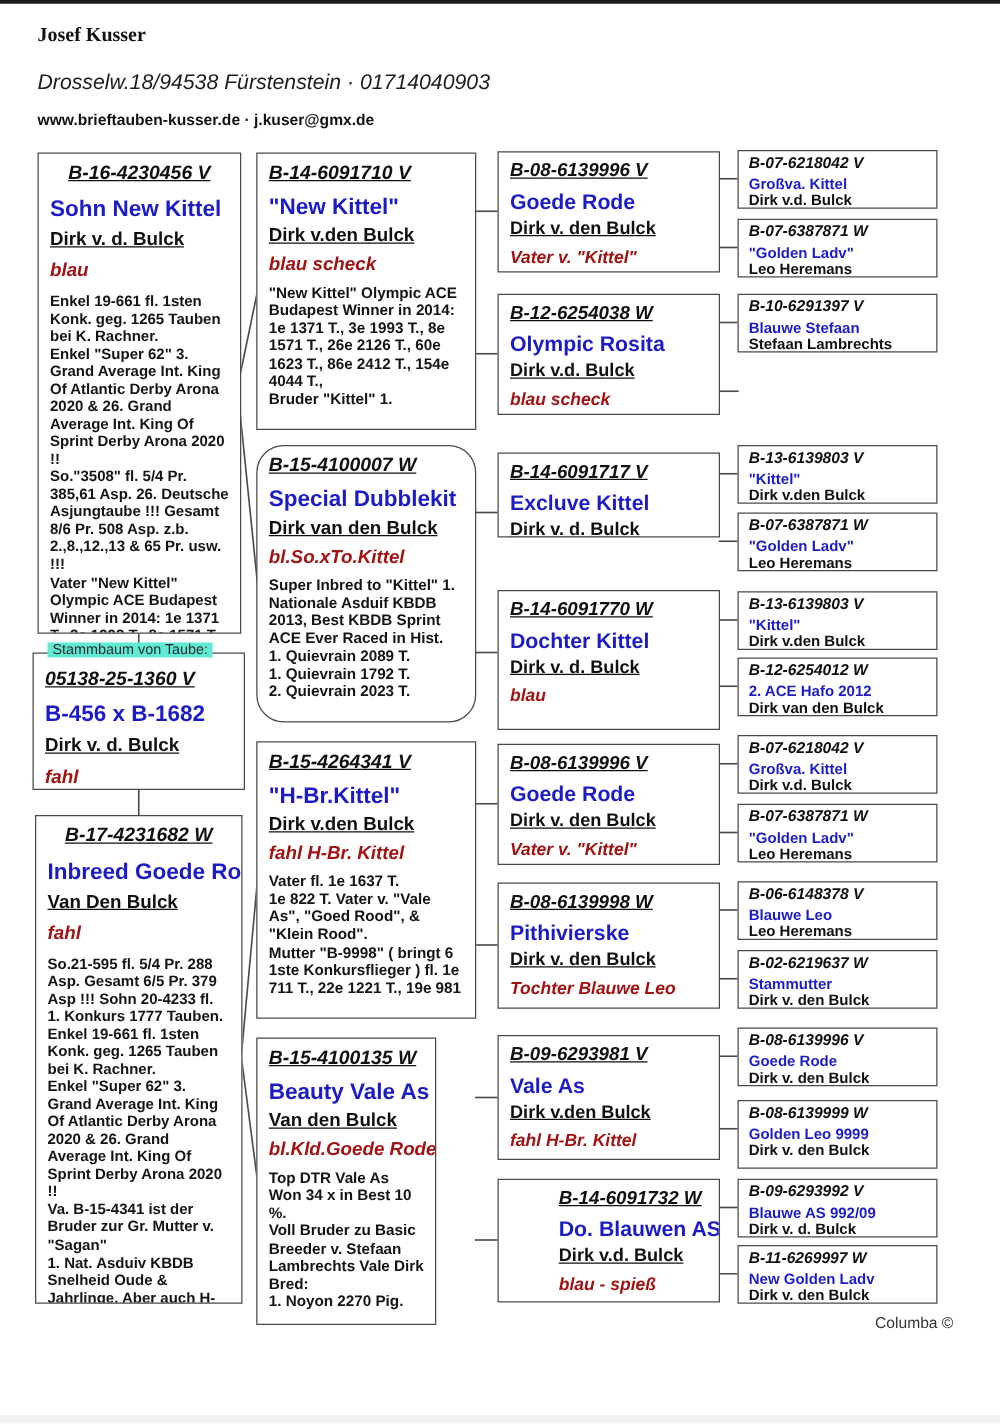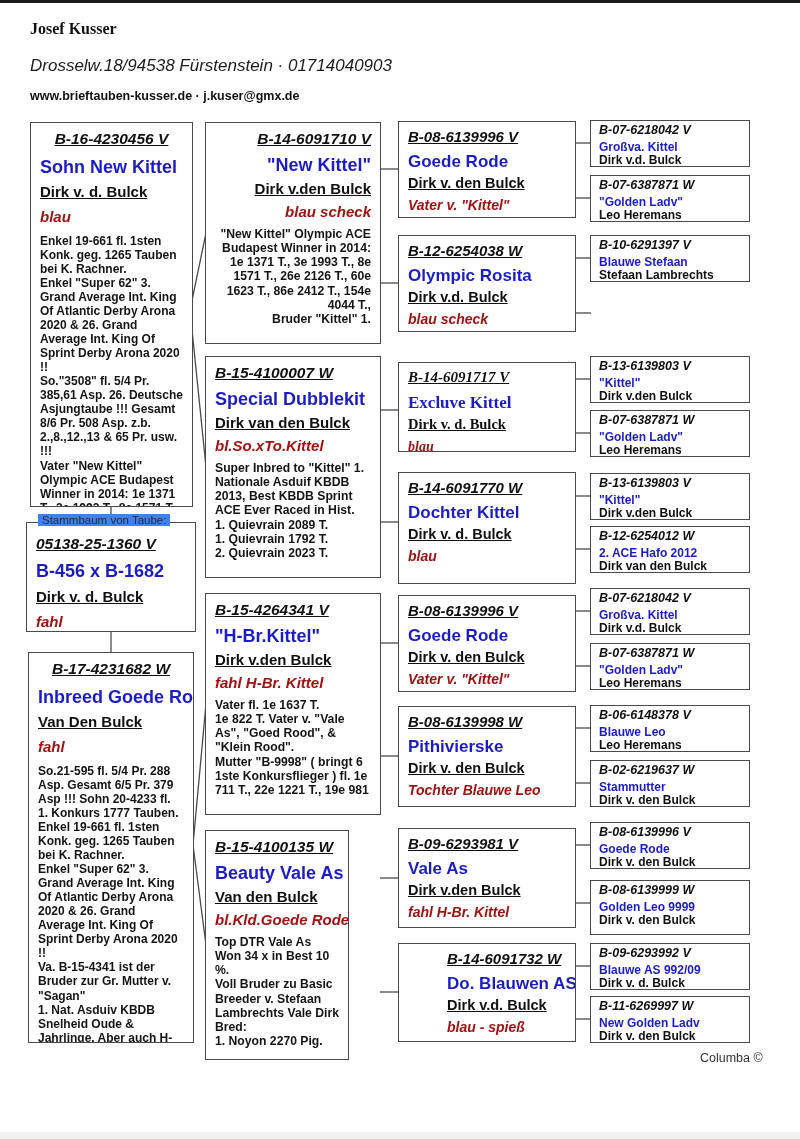--- a/index.html
+++ b/index.html
@@ -46,21 +46,21 @@
   .g4 { padding:3px 8px; }
   .g4 .ring  { font-size:12.5px; text-decoration:none; margin-bottom:3px; line-height:1.1; }
   .g4 .name  { font-size:12px; line-height:1.12; }
   .g4 .owner { font-size:12px; text-decoration:none; line-height:1.12; }
 
   .fieldset-box { position:absolute; left:26px; top:522px; width:170px; height:110px; border:1.4px solid #4a4a4a; background:#fff; box-sizing:border-box; padding:12px 9px 6px; z-index:2; }
   .fieldset-box .ring  { font-size:15.5px; margin-bottom:8px; }
   .fieldset-box .name  { font-size:18px;   margin-bottom:6px; }
   .fieldset-box .owner { font-size:15px;   margin-bottom:8px; }
   .fieldset-box .cline { font-size:15px; }
-  .legend { position:absolute; left:38px; top:514px; background:#3b82f6; padding:0 4px; font-size:11.5px; color:#2a2a2a; z-index:3; }
+  .legend { position:absolute; left:38px; top:514px; background:#5eead4; padding:0 4px; font-size:11.5px; color:#2a2a2a; z-index:3; }
 
   .credit { position:absolute; left:700px; top:1051px; font-size:12.5px; color:#333; }
 </style>
 </head>
 <body>
 
 <div class="page">
   <div class="topline"></div>
 
   <div class="hdr-name">Josef Kusser</div>
@@ -126,29 +126,29 @@
     <div class="name">Inbreed Goede Rode</div>
     <div class="owner">Van Den Bulck</div>
     <div class="cline">fahl</div>
     <div class="desc">So.21-595 fl. 5/4 Pr. 288 Asp. Gesamt 6/5 Pr. 379 Asp !!! Sohn 20-4233 fl. 1. Konkurs 1777 Tauben.
 Enkel 19-661 fl. 1sten Konk. geg. 1265 Tauben bei K. Rachner.
 Enkel "Super 62" 3. Grand Average Int. King Of Atlantic Derby Arona 2020 &amp; 26. Grand Average Int. King Of Sprint Derby Arona 2020 !!
 Va. B-15-4341 ist der Bruder zur Gr. Mutter v. "Sagan"
 1. Nat. Asduiv KBDB Snelheid Oude &amp; Jahrlinge. Aber auch H-</div>
   </div>
 
-  <div class="pbox g2" style="left:205px; top:122px; width:176px; height:222px;text-align:right;">
+  <div class="pbox g2" style="left:205px; top:122px; width:176px; height:222px;">
     <div class="ring">B-14-6091710 V</div>
     <div class="name">"New Kittel"</div>
     <div class="owner">Dirk v.den Bulck</div>
     <div class="cline">blau scheck</div>
     <div class="desc">"New Kittel" Olympic ACE Budapest Winner in 2014: 1e 1371 T., 3e 1993 T., 8e 1571 T., 26e 2126 T., 60e 1623 T., 86e 2412 T., 154e 4044 T.,
  Bruder  "Kittel" 1.</div>
   </div>
-  <div class="pbox g2" style="left:205px; top:356px; width:176px; height:222px;">
+  <div class="pbox g2" style="left:205px; top:356px; width:176px; height:222px;border-radius:22px;">
     <div class="ring">B-15-4100007 W</div>
     <div class="name">Special Dubblekit</div>
     <div class="owner">Dirk van den Bulck</div>
     <div class="cline">bl.So.xTo.Kittel</div>
     <div class="desc">Super Inbred to "Kittel"  1. Nationale Asduif KBDB 2013, Best KBDB Sprint ACE Ever Raced in Hist.
 1. Quievrain 2089 T.
 1. Quievrain 1792 T.
 2. Quievrain 2023 T.</div>
   </div>
   <div class="pbox g2" style="left:205px; top:593px; width:176px; height:222px;">
@@ -175,21 +175,21 @@
     <div class="name">Goede Rode</div>
     <div class="owner">Dirk v. den Bulck</div>
     <div class="cline">Vater v. "Kittel"</div>
   </div>
   <div class="pbox g3" style="left:398px; top:235px; width:178px; height:97px;">
     <div class="ring">B-12-6254038 W</div>
     <div class="name">Olympic Rosita</div>
     <div class="owner">Dirk v.d. Bulck</div>
     <div class="cline">blau scheck</div>
   </div>
-  <div class="pbox g3" style="left:398px; top:362px; width:178px; height:90px;font-family:Liberation Serif, serif;">
+  <div class="pbox g3" style="left:398px; top:362px; width:178px; height:68px;">
     <div class="ring">B-14-6091717 V</div>
     <div class="name">Excluve Kittel</div>
     <div class="owner">Dirk v. d. Bulck</div>
     <div class="cline">blau</div>
   </div>
   <div class="pbox g3" style="left:398px; top:472px; width:178px; height:112px;">
     <div class="ring">B-14-6091770 W</div>
     <div class="name">Dochter Kittel</div>
     <div class="owner">Dirk v. d. Bulck</div>
     <div class="cline">blau</div>

